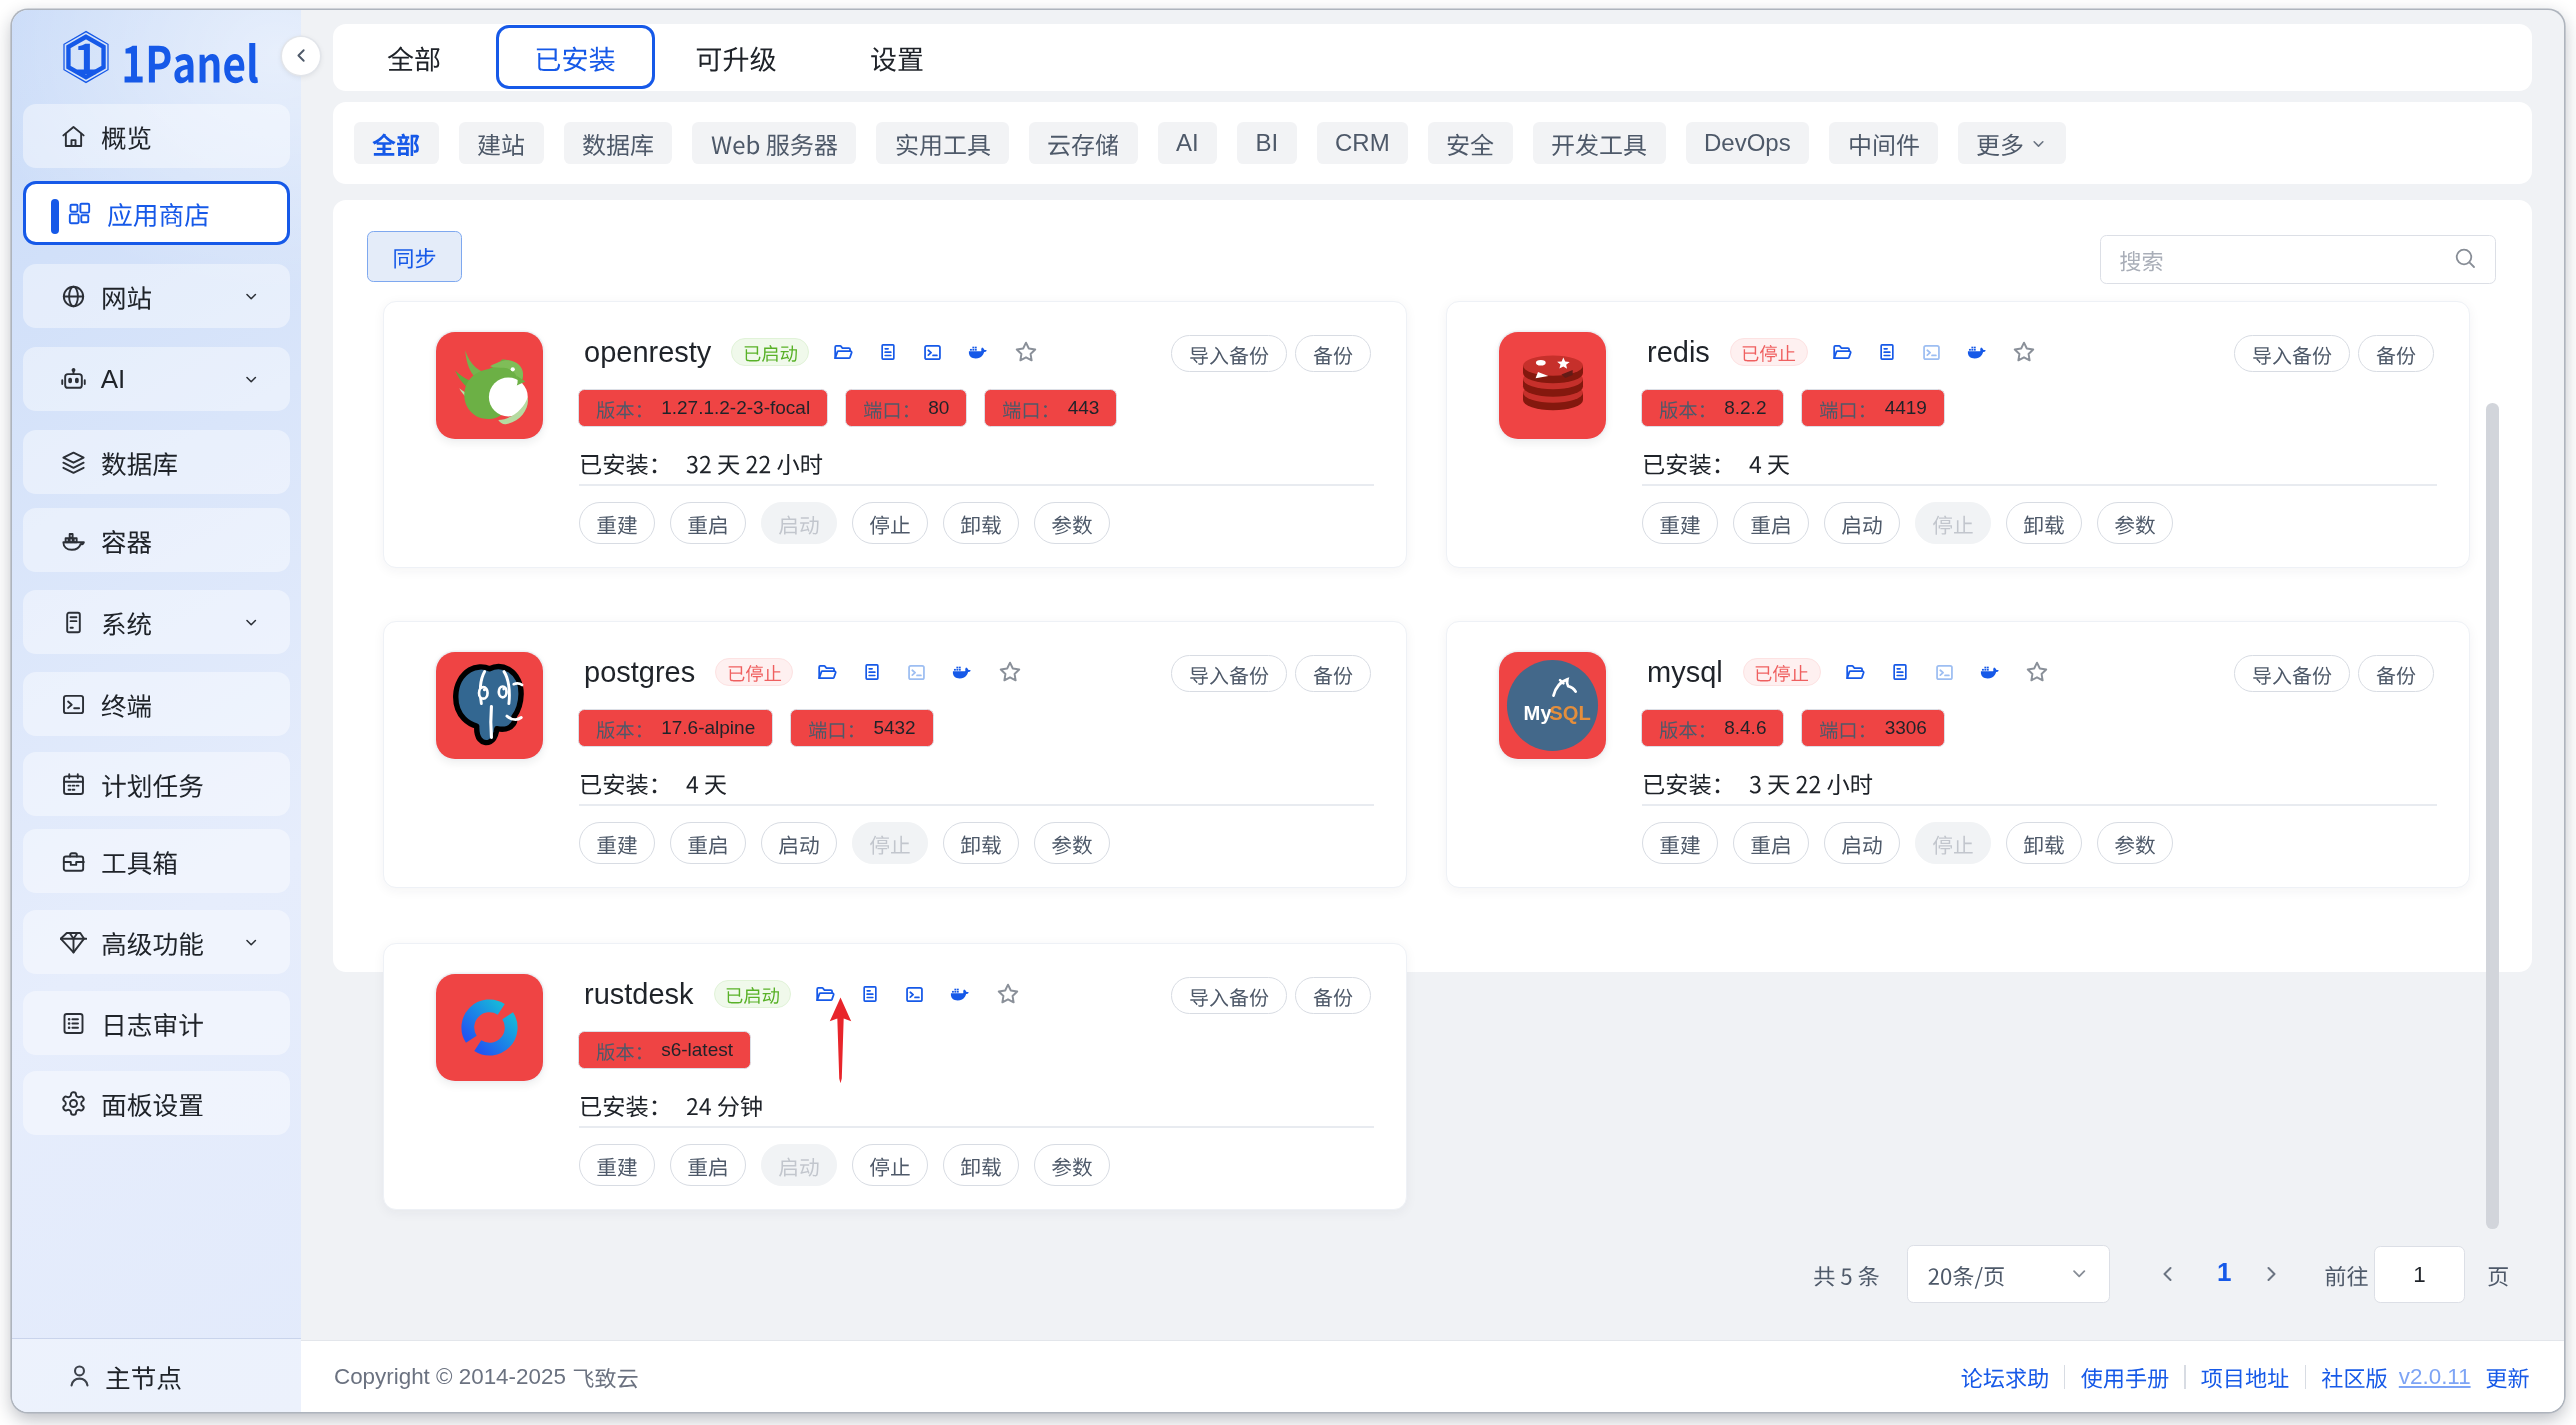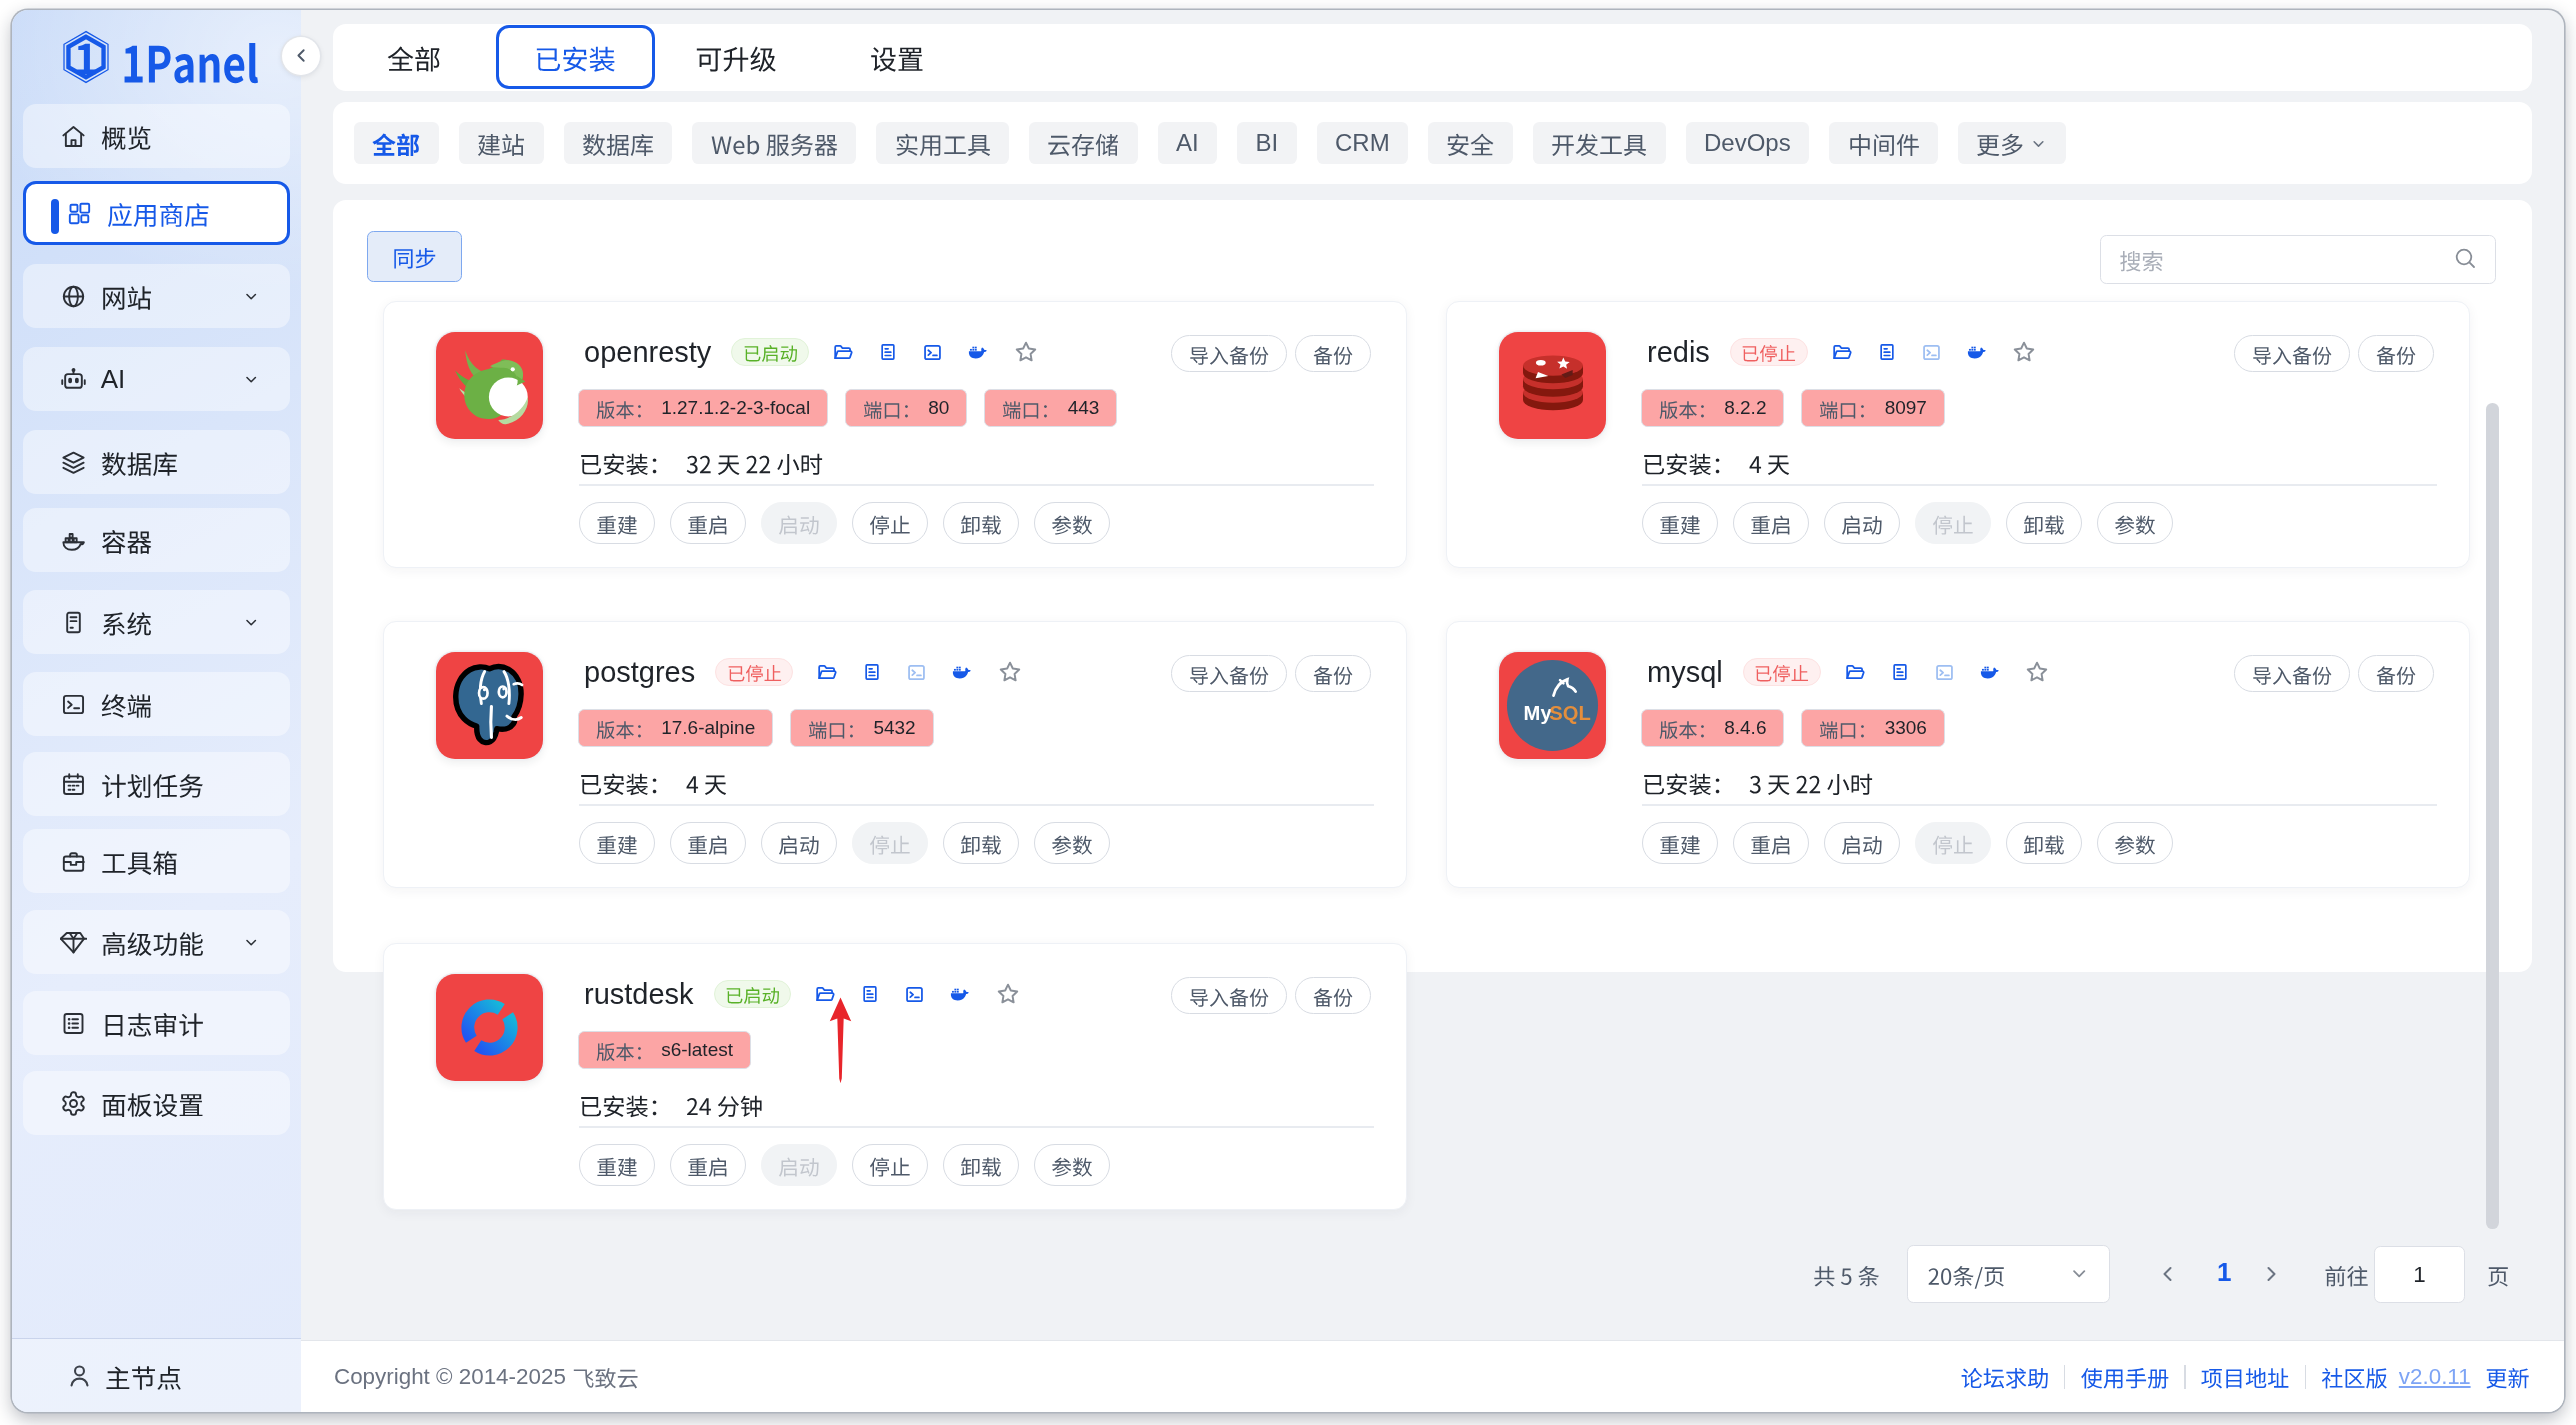--- a/index.html
+++ b/index.html
@@ -47,21 +47,21 @@
   background:#ef4444; box-shadow:0 0 0 1.6px #eef0f4, 0 3.2px 8px rgba(29,35,41,.08); display:flex; align-items:center; justify-content:center; overflow:hidden; }
 .crow1 { position:absolute; left:200px; top:21px; height:58px; display:flex; align-items:center; }
 .cname { font-size:29px; color:#1f2329; font-weight:500; }
 .chip { margin-left:20px; height:28px; border-radius:15px; display:flex; align-items:center; padding:0 10.4px; }
 .chipg { background:#f0f9eb; border:1.6px solid #e1f3d8; }
 .chipr { background:#fef0f0; border:1.6px solid #fde2e2; }
 .aicons { margin-left:24px; display:flex; align-items:center; gap:24px; }
 .cbk { position:absolute; top:33px; right:35px; display:flex; gap:8px; }
 .obtn { height:37px; border:1.6px solid #d8dce3; border-radius:18.4px; display:flex; align-items:center; padding:0 17px; background:#fff; }
 .crow2 { position:absolute; left:194px; top:87px; display:flex; gap:17px; }
-.vchip { height:38px; border:1.6px solid #dcdfe6; border-radius:6.4px; display:flex; align-items:center; padding:0 17px; background:#fca5a5; }
+.vchip { height:38px; border:1.6px solid #dcdfe6; border-radius:6.4px; display:flex; align-items:center; padding:0 17px; background:#ef4444; }
 .vval { font-size:19px; color:#1f2329; margin-left:7.2px; }
 .crow3 { position:absolute; left:195px; top:144px; display:flex; align-items:center; }
 .cdiv { position:absolute; left:195px; top:182px; width:795px; height:1.6px; background:#e8ebf0; }
 .crow4 { position:absolute; left:195px; top:200px; display:flex; gap:15px; }
 .pbtn { height:42px; border:1.6px solid #d8dce3; border-radius:21px; background:#fff; display:flex; align-items:center; padding:0 16px; }
 .pbtn.dis { background:#f1f3f5; border-color:#f1f3f5; }
 .arrow { position:absolute; left:443px; top:53px; }
 
 #thumb { position:absolute; left:2153px; top:203px; width:13px; height:826px; border-radius:6.4px; background:#d2d5db; }
 
@@ -586,21 +586,21 @@
             <span class="vchip">
               <svg width="58" height="27" viewBox="0 0 72.0 33.6" style="display:block">
                 <path d="M2.5 8.2V17.7C2.5 21.3 2.3 25.7 0.7 28.7C1.1 29.0 1.7 29.5 2.0 29.8C3.4 27.4 3.9 24.2 4.1 21.0H7.4V29.7H9.1V19.4H4.2L4.2 17.7V15.9H10.5V14.3H8.4V7.6H6.8V14.3H4.2V8.2ZM20.4 16.3C19.9 19.1 19.0 21.4 17.8 23.3C16.7 21.3 15.8 18.9 15.3 16.3ZM11.6 9.3V17.6C11.6 21.2 11.4 25.7 9.5 28.9C10.0 29.1 10.7 29.6 11.0 29.9C13.0 26.4 13.3 21.6 13.3 17.6V16.3H13.8C14.4 19.6 15.4 22.4 16.8 24.8C15.5 26.4 14.0 27.6 12.3 28.3C12.7 28.7 13.2 29.4 13.4 29.8C15.0 29.0 16.5 27.8 17.8 26.3C18.9 27.8 20.3 28.9 21.9 29.8C22.2 29.4 22.7 28.7 23.1 28.4C21.4 27.6 20.0 26.4 18.9 24.9C20.6 22.4 21.8 19.1 22.4 14.9L21.3 14.6L21.0 14.7H13.3V10.8C16.6 10.5 20.2 10.0 22.8 9.4L21.6 7.9C19.2 8.5 15.1 9.0 11.6 9.3Z M35.0 7.7V12.7H25.6V14.6H32.8C31.1 18.6 28.1 22.5 24.9 24.5C25.3 24.8 25.9 25.5 26.2 25.9C29.7 23.6 32.8 19.3 34.7 14.6H35.0V23.4H29.4V25.3H35.0V29.8H36.9V25.3H42.5V23.4H36.9V14.6H37.3C39.1 19.3 42.2 23.6 45.7 25.9C46.1 25.4 46.7 24.7 47.2 24.3C43.8 22.4 40.8 18.6 39.1 14.6H46.5V12.7H36.9V7.7Z M54.0 16.2C55.0 16.2 55.8 15.5 55.8 14.4C55.8 13.3 55.0 12.6 54.0 12.6C53.0 12.6 52.2 13.3 52.2 14.4C52.2 15.5 53.0 16.2 54.0 16.2ZM54.0 27.9C55.0 27.9 55.8 27.2 55.8 26.1C55.8 25.0 55.0 24.3 54.0 24.3C53.0 24.3 52.2 25.0 52.2 26.1C52.2 27.2 53.0 27.9 54.0 27.9Z" fill="#4e5969"></path>
               </svg>
               <span class="vval">8.2.2</span>
             </span>
             <span class="vchip">
               <svg width="58" height="27" viewBox="0 0 72.0 33.6" style="display:block">
                 <path d="M1.2 12.2V13.9H9.3V12.2ZM2.0 15.3C2.5 18.0 2.9 21.5 3.0 23.9L4.5 23.6C4.4 21.2 3.9 17.8 3.4 15.0ZM3.6 8.4C4.2 9.5 4.9 11.0 5.2 12.0L6.8 11.4C6.5 10.5 5.8 9.0 5.1 7.9ZM9.8 20.2V29.7H11.4V21.7H13.5V29.5H15.0V21.7H17.2V29.5H18.6V21.7H20.8V28.1C20.8 28.3 20.8 28.4 20.5 28.4C20.4 28.4 19.8 28.4 19.1 28.4C19.3 28.8 19.5 29.4 19.6 29.8C20.7 29.8 21.3 29.8 21.8 29.5C22.3 29.3 22.4 28.9 22.4 28.1V20.2H16.2L16.9 18.0H23.0V16.3H9.0V18.0H14.9C14.8 18.7 14.6 19.5 14.4 20.2ZM10.1 8.9V14.6H22.1V8.9H20.4V13.0H16.8V7.7H15.0V13.0H11.7V8.9ZM7.0 14.8C6.7 17.7 6.1 21.9 5.5 24.6C3.8 25.0 2.3 25.3 1.1 25.6L1.5 27.4C3.7 26.8 6.6 26.0 9.5 25.3L9.2 23.6L6.9 24.2C7.5 21.6 8.1 18.0 8.5 15.1Z M27.0 10.2V29.2H28.9V27.1H43.1V29.1H45.0V10.2ZM28.9 25.3V12.0H43.1V25.3Z M54.0 16.2C55.0 16.2 55.8 15.5 55.8 14.4C55.8 13.3 55.0 12.6 54.0 12.6C53.0 12.6 52.2 13.3 52.2 14.4C52.2 15.5 53.0 16.2 54.0 16.2ZM54.0 27.9C55.0 27.9 55.8 27.2 55.8 26.1C55.8 25.0 55.0 24.3 54.0 24.3C53.0 24.3 52.2 25.0 52.2 26.1C52.2 27.2 53.0 27.9 54.0 27.9Z" fill="#4e5969"></path>
               </svg>
-              <span class="vval">8097</span>
+              <span class="vval">4419</span>
             </span>
           </div>
   <div class="crow3">
             <svg width="93" height="33" viewBox="0 0 116.0 40.6" style="display:block">
               <path d="M2.7 11.1V13.3H21.7V20.9H6.4V16.1H4.2V30.7C4.2 34.3 5.7 35.1 10.4 35.1C11.5 35.1 20.2 35.1 21.3 35.1C26.1 35.1 27.1 33.6 27.6 28.2C27.0 28.1 26.0 27.7 25.4 27.3C25.0 32.0 24.5 33.0 21.3 33.0C19.4 33.0 11.8 33.0 10.3 33.0C7.1 33.0 6.4 32.6 6.4 30.7V23.0H21.7V24.5H23.9V11.1Z M41.0 9.8C41.5 10.6 42.0 11.7 42.4 12.6H31.7V18.5H33.9V14.7H53.0V18.5H55.3V12.6H44.9C44.5 11.7 43.8 10.3 43.2 9.2ZM48.0 22.7C47.1 25.0 45.8 26.9 44.2 28.5C42.1 27.6 40.0 26.9 38.0 26.2C38.7 25.2 39.5 24.0 40.3 22.7ZM37.7 22.7C36.6 24.4 35.5 25.9 34.6 27.2C37.0 28.0 39.6 28.9 42.2 30.0C39.4 31.9 35.8 33.1 31.4 33.9C31.8 34.4 32.5 35.4 32.8 35.9C37.5 34.9 41.4 33.4 44.5 31.0C48.2 32.6 51.6 34.3 53.7 35.8L55.5 33.9C53.3 32.5 50.0 30.9 46.4 29.3C48.1 27.6 49.5 25.4 50.5 22.7H56.1V20.6H41.5C42.3 19.2 43.0 17.7 43.6 16.4L41.2 15.9C40.6 17.4 39.8 19.0 38.9 20.6H31.0V22.7Z M60.0 12.1C61.3 13.0 62.8 14.4 63.5 15.3L64.9 13.9C64.2 13.0 62.6 11.7 61.3 10.9ZM70.7 22.8C71.1 23.3 71.4 24.0 71.7 24.7H59.5V26.5H69.6C66.9 28.4 62.8 30.0 59.1 30.7C59.5 31.1 60.0 31.8 60.3 32.3C62.0 31.9 63.8 31.3 65.5 30.6V32.5C65.5 33.7 64.6 34.2 64.0 34.3C64.3 34.8 64.6 35.6 64.8 36.1C65.4 35.8 66.4 35.5 74.7 33.6C74.6 33.2 74.7 32.4 74.8 31.9L67.7 33.4V29.6C69.5 28.7 71.1 27.6 72.3 26.5C74.6 31.2 78.9 34.4 84.6 35.8C84.9 35.2 85.4 34.4 85.9 34.0C83.1 33.4 80.7 32.5 78.7 31.1C80.4 30.3 82.4 29.2 83.9 28.2L82.3 27.0C81.1 27.9 79.1 29.1 77.4 30.0C76.2 29.0 75.2 27.8 74.4 26.5H85.5V24.7H74.2C73.8 23.9 73.3 22.9 72.8 22.2ZM76.1 9.3V13.3H69.2V15.2H76.1V19.8H70.1V21.7H84.6V19.8H78.3V15.2H85.1V13.3H78.3V9.3ZM59.1 19.6 59.8 21.4 65.9 18.6V22.9H67.9V9.3H65.9V16.6C63.3 17.7 60.8 18.9 59.1 19.6Z M94.2 19.5C95.4 19.5 96.5 18.7 96.5 17.4C96.5 16.1 95.4 15.2 94.2 15.2C93.1 15.2 92.0 16.1 92.0 17.4C92.0 18.7 93.1 19.5 94.2 19.5ZM94.2 33.8C95.4 33.8 96.5 32.9 96.5 31.6C96.5 30.2 95.4 29.4 94.2 29.4C93.1 29.4 92.0 30.2 92.0 31.6C92.0 32.9 93.1 33.8 94.2 33.8Z" fill="#1f2329"></path>
             </svg>
             <span style="width:14.4px"></span>
             <svg width="41" height="33" viewBox="0 0 51.6 40.6" style="display:block">
               <path d="M9.9 33.6H12.4V27.8H15.2V25.7H12.4V12.4H9.4L0.6 26.0V27.8H9.9ZM9.9 25.7H3.3L8.2 18.4C8.8 17.4 9.4 16.3 9.9 15.3H10.0C9.9 16.4 9.9 18.1 9.9 19.1Z M24.5 20.4V22.6H35.2C34.1 26.7 31.3 31.0 23.8 34.1C24.3 34.5 24.9 35.4 25.2 35.9C32.6 32.9 35.8 28.6 37.1 24.3C39.5 30.0 43.3 34.0 49.1 35.9C49.4 35.3 50.1 34.4 50.6 33.9C44.7 32.2 40.7 28.2 38.7 22.6H49.8V20.4H37.9C38.0 19.3 38.0 18.2 38.0 17.2V13.7H48.5V11.5H25.5V13.7H35.8V17.2C35.8 18.2 35.7 19.3 35.6 20.4Z" fill="#1f2329"></path>
             </svg>

